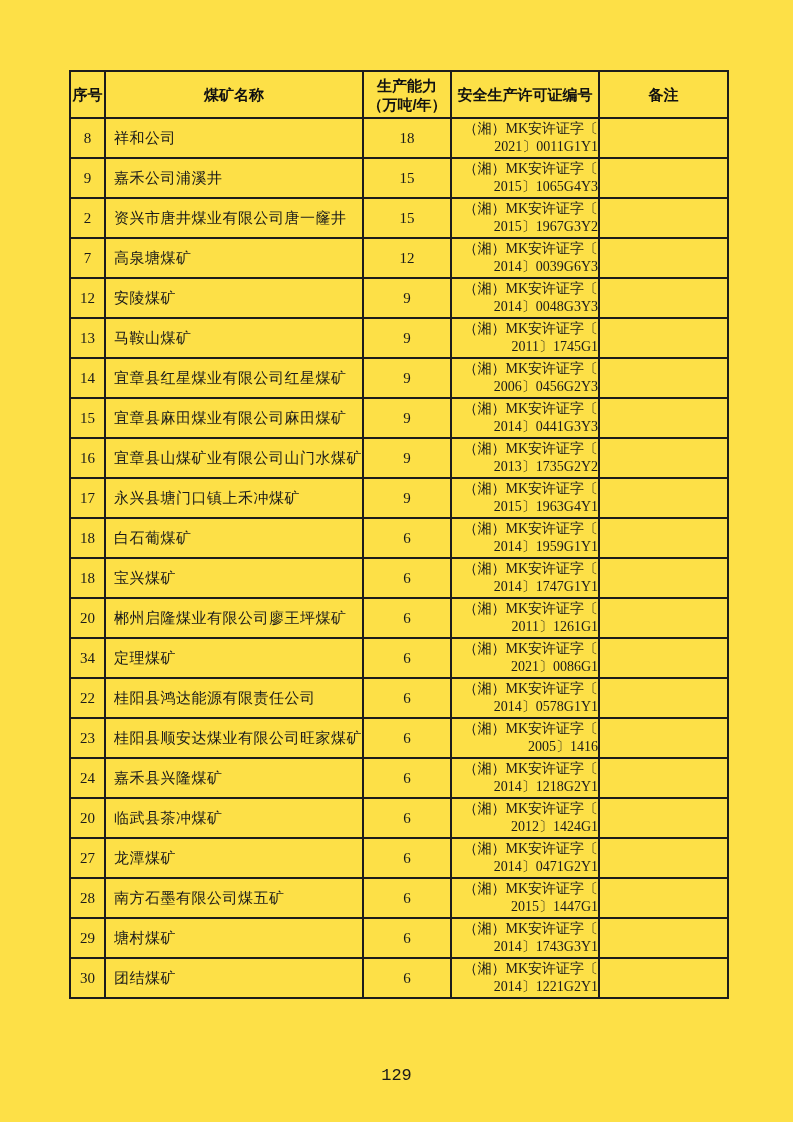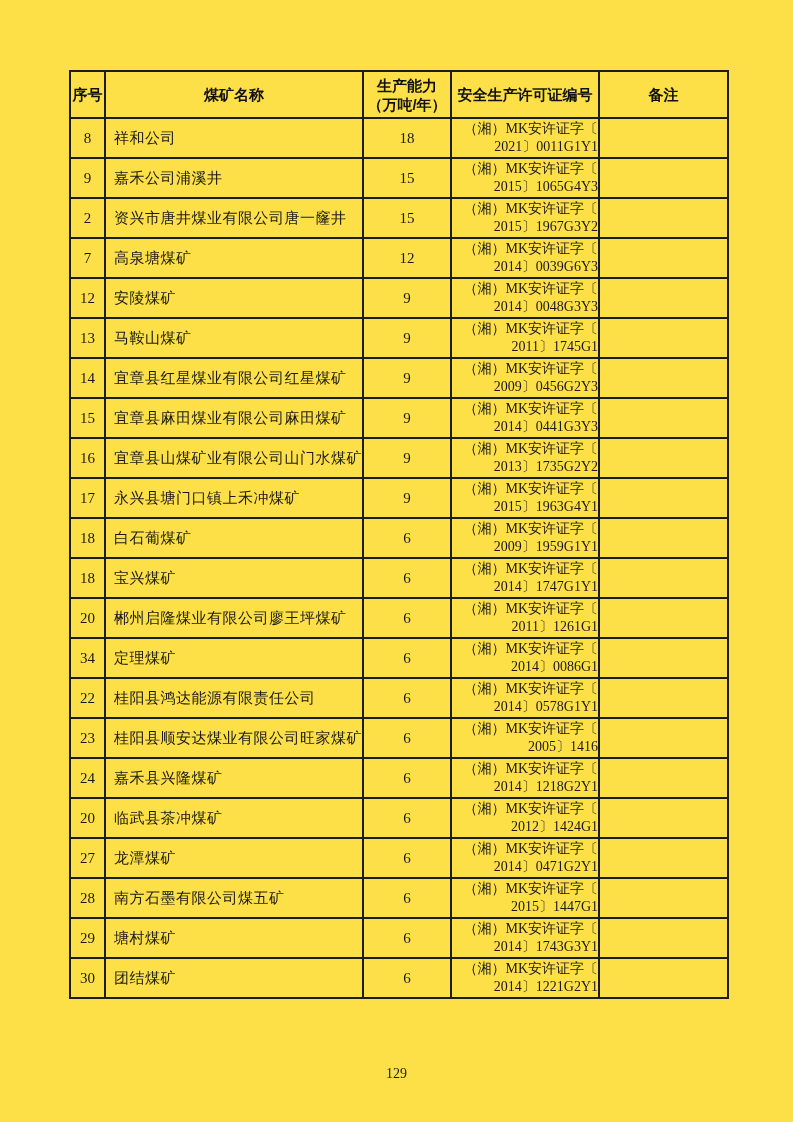--- a/index.html
+++ b/index.html
@@ -53,22 +53,23 @@
     line-height: 18px;
     white-space: nowrap;
     text-align: right;
   }
   .hdr-line { display: block; line-height: 19px; }
   .page-number {
     position: absolute;
     left: 0; right: 0;
     top: 1066px;
     text-align: center;
-    font-size: 14px;
+    font-size: 17px;
     color: #1a1a1a;
+    font-family: Liberation Mono, monospace;
   }
 </style>
 </head>
 <body>
 
 <div class="page">
 
   <table class="mine-table">
     <colgroup>
       <col class="col-index">
@@ -149,21 +150,21 @@
         <span class="lic-line">2011〕1745G1</span>
       </td>
       <td class="c-remark"></td>
     </tr>
         <tr>
       <td class="c-index">14</td>
       <td class="c-name">宜章县红星煤业有限公司红星煤矿</td>
       <td class="c-cap">9</td>
       <td class="c-license">
         <span class="lic-line">（湘）MK安许证字〔</span>
-        <span class="lic-line">2009〕0456G2Y3</span>
+        <span class="lic-line">2006〕0456G2Y3</span>
       </td>
       <td class="c-remark"></td>
     </tr>
         <tr>
       <td class="c-index">15</td>
       <td class="c-name">宜章县麻田煤业有限公司麻田煤矿</td>
       <td class="c-cap">9</td>
       <td class="c-license">
         <span class="lic-line">（湘）MK安许证字〔</span>
         <span class="lic-line">2014〕0441G3Y3</span>
@@ -189,21 +190,21 @@
         <span class="lic-line">2015〕1963G4Y1</span>
       </td>
       <td class="c-remark"></td>
     </tr>
         <tr>
       <td class="c-index">18</td>
       <td class="c-name">白石葡煤矿</td>
       <td class="c-cap">6</td>
       <td class="c-license">
         <span class="lic-line">（湘）MK安许证字〔</span>
-        <span class="lic-line">2009〕1959G1Y1</span>
+        <span class="lic-line">2014〕1959G1Y1</span>
       </td>
       <td class="c-remark"></td>
     </tr>
         <tr>
       <td class="c-index">18</td>
       <td class="c-name">宝兴煤矿</td>
       <td class="c-cap">6</td>
       <td class="c-license">
         <span class="lic-line">（湘）MK安许证字〔</span>
         <span class="lic-line">2014〕1747G1Y1</span>
@@ -219,21 +220,21 @@
         <span class="lic-line">2011〕1261G1</span>
       </td>
       <td class="c-remark"></td>
     </tr>
         <tr>
       <td class="c-index">34</td>
       <td class="c-name">定理煤矿</td>
       <td class="c-cap">6</td>
       <td class="c-license">
         <span class="lic-line">（湘）MK安许证字〔</span>
-        <span class="lic-line">2014〕0086G1</span>
+        <span class="lic-line">2021〕0086G1</span>
       </td>
       <td class="c-remark"></td>
     </tr>
         <tr>
       <td class="c-index">22</td>
       <td class="c-name">桂阳县鸿达能源有限责任公司</td>
       <td class="c-cap">6</td>
       <td class="c-license">
         <span class="lic-line">（湘）MK安许证字〔</span>
         <span class="lic-line">2014〕0578G1Y1</span>

